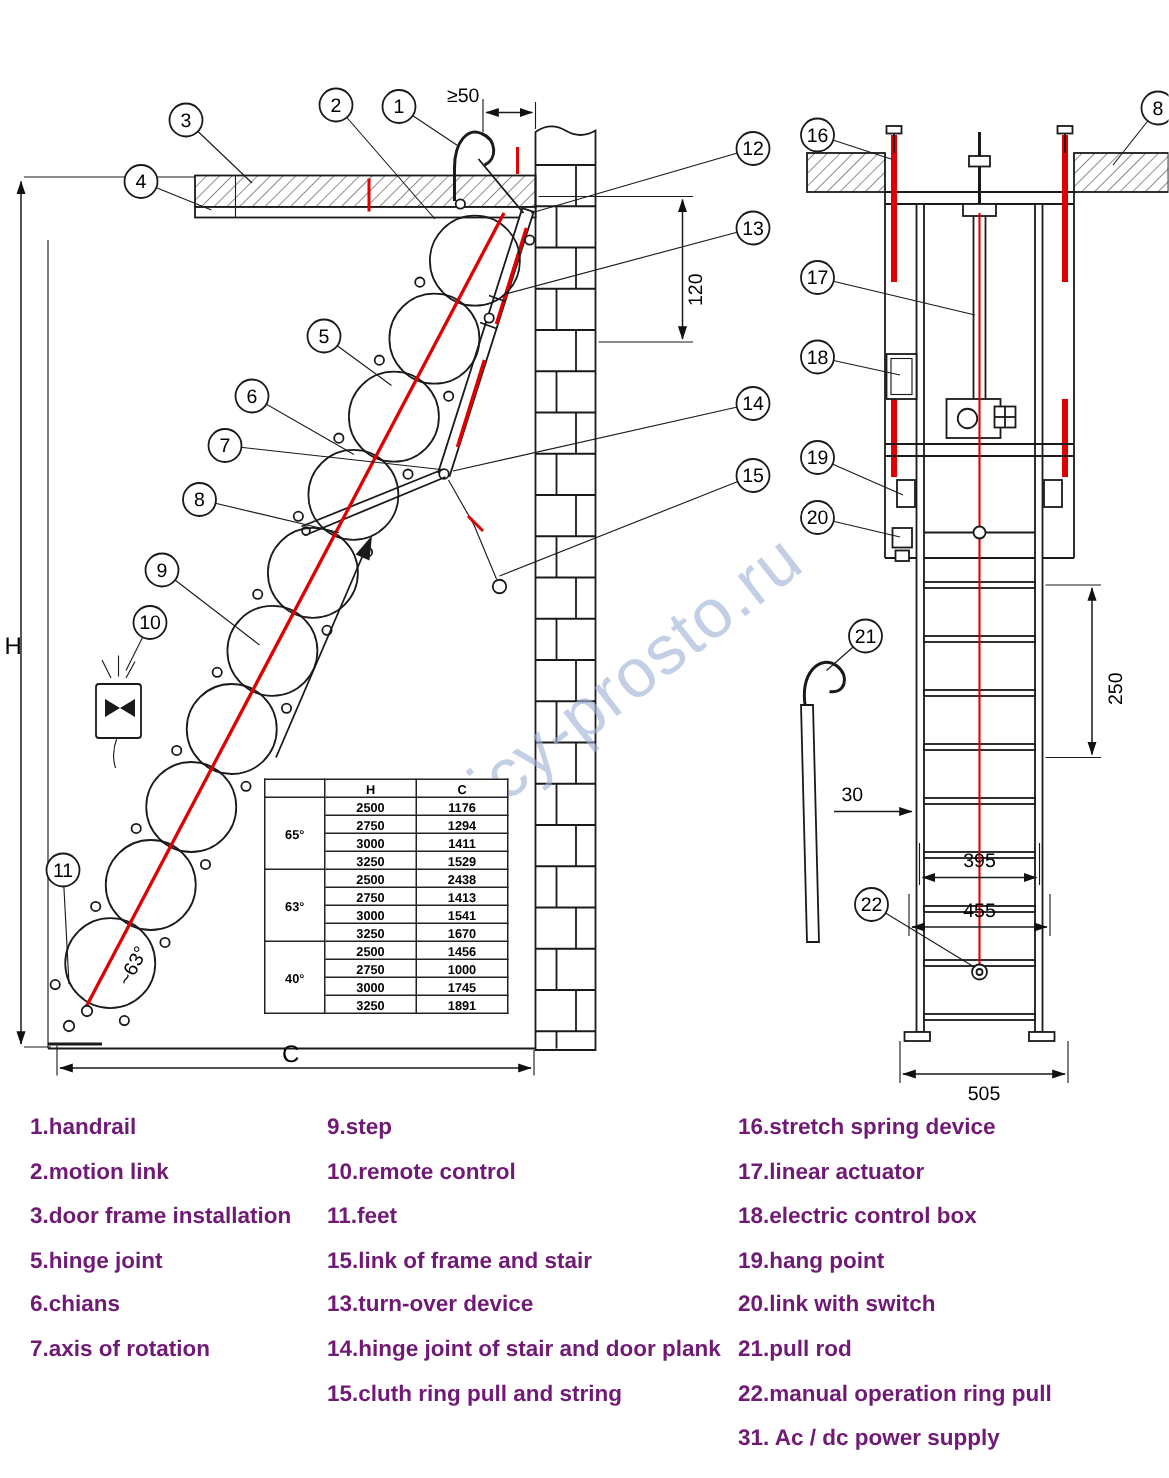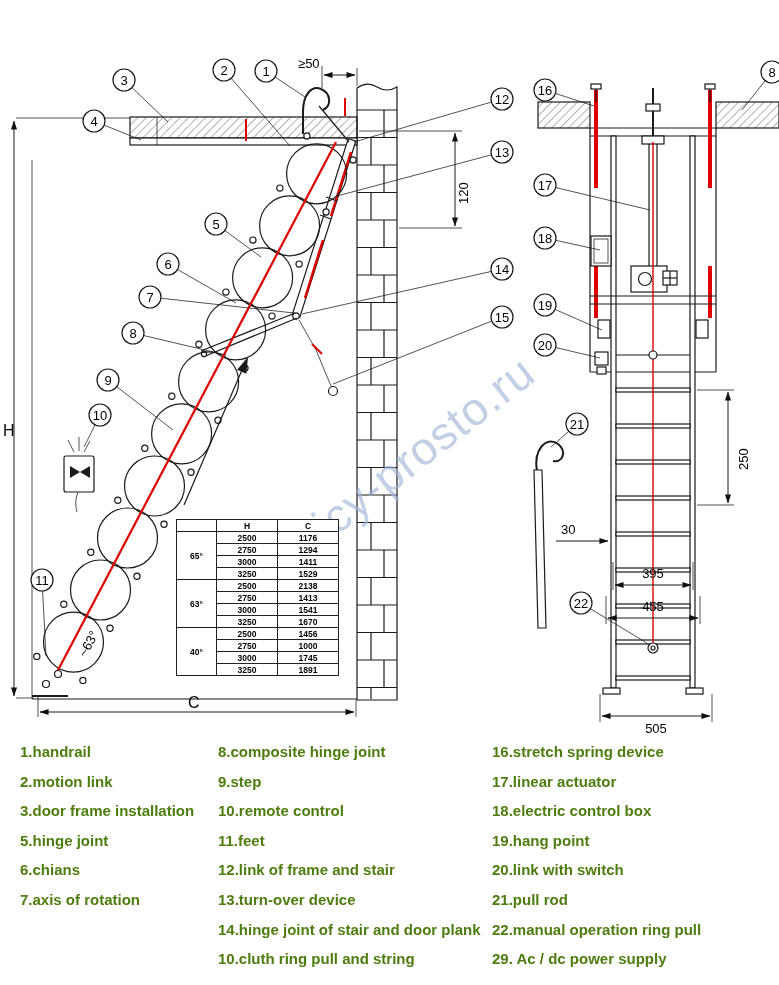--- a/index.html
+++ b/index.html
@@ -16,21 +16,21 @@
   .blk{fill:var(--line);stroke:none}
   #drawing text{font-family:"Liberation Sans",sans-serif}
   .dimtxt{font-size:13px;fill:#000}
   .biglbl{font-size:16px;fill:#000}
   .callout-num{font-size:13px;fill:#000}
   #watermark{font-size:46px;letter-spacing:1px;fill:var(--wm);opacity:.62}
   #size-table{position:absolute;left:176px;top:519px;border-collapse:collapse;background:#fff;
               font-size:8.5px;font-weight:bold;text-align:center;color:#000}
   #size-table th,#size-table td{border:1px solid #222;height:11px;line-height:10px;padding:0 1px;width:58px}
   #size-table .angle-cell{width:37px}
-  .legend{position:absolute;left:0;top:737px;width:779px;height:248px;font-weight:bold;font-size:15px;color:#4d7c0f}
+  .legend{position:absolute;left:0;top:737px;width:779px;height:248px;font-weight:bold;font-size:15px;color:#701a75}
   .legend-col{position:absolute;top:0}
   #legend-col1{left:20px}
   #legend-col2{left:218px}
   #legend-col3{left:492px}
   .legend-item{line-height:29.6px;white-space:nowrap}
 </style>
 </head>
 <body>
 
 <svg id="drawing" width="779" height="737" viewBox="0 0 779 737">
@@ -438,21 +438,21 @@
         <td>3000</td>
         <td>1411</td>
       </tr>
       <tr>
         <td>3250</td>
         <td>1529</td>
       </tr>
       <tr>
         <td class="angle-cell" rowspan="4">63°</td>
         <td>2500</td>
-        <td>2138</td>
+        <td>2438</td>
       </tr>
       <tr>
         <td>2750</td>
         <td>1413</td>
       </tr>
       <tr>
         <td>3000</td>
         <td>1541</td>
       </tr>
       <tr>
@@ -482,32 +482,31 @@
 <div class="legend">
   <div class="legend-col" id="legend-col1">
       <div class="legend-item">1.handrail</div>
       <div class="legend-item">2.motion link</div>
       <div class="legend-item">3.door frame installation</div>
       <div class="legend-item">5.hinge joint</div>
       <div class="legend-item">6.chians</div>
       <div class="legend-item">7.axis of rotation</div>
     </div>
   <div class="legend-col" id="legend-col2">
-      <div class="legend-item">8.composite hinge joint</div>
       <div class="legend-item">9.step</div>
       <div class="legend-item">10.remote control</div>
       <div class="legend-item">11.feet</div>
-      <div class="legend-item">12.link of frame and stair</div>
+      <div class="legend-item">15.link of frame and stair</div>
       <div class="legend-item">13.turn-over device</div>
       <div class="legend-item">14.hinge joint of stair and door plank</div>
-      <div class="legend-item">10.cluth ring pull and string</div>
+      <div class="legend-item">15.cluth ring pull and string</div>
     </div>
   <div class="legend-col" id="legend-col3">
       <div class="legend-item">16.stretch spring device</div>
       <div class="legend-item">17.linear actuator</div>
       <div class="legend-item">18.electric control box</div>
       <div class="legend-item">19.hang point</div>
       <div class="legend-item">20.link with switch</div>
       <div class="legend-item">21.pull rod</div>
       <div class="legend-item">22.manual operation ring pull</div>
-      <div class="legend-item">29. Ac / dc power supply</div>
+      <div class="legend-item">31. Ac / dc power supply</div>
     </div>
 </div>
 
 </body></html>

